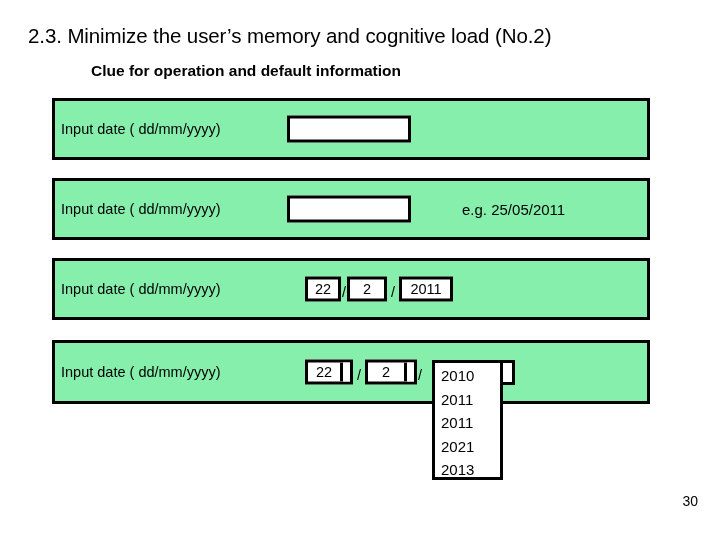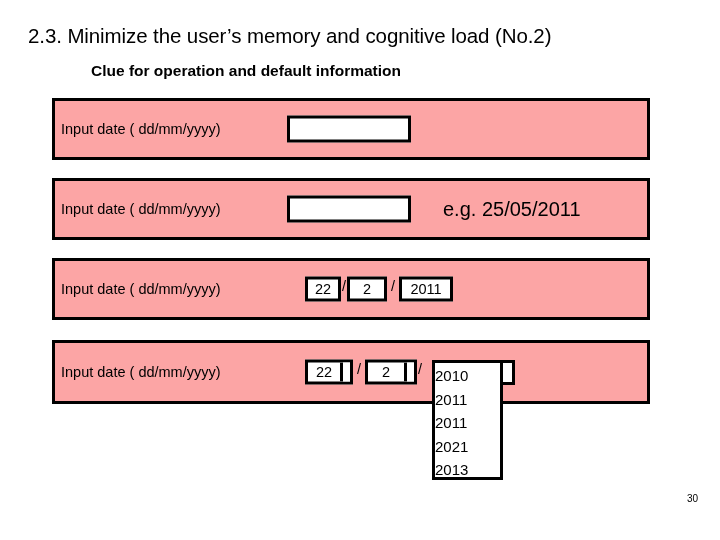--- a/index.html
+++ b/index.html
@@ -45,21 +45,21 @@
     margin-left: 43px;
   }
 
   
   .example-box {
     position: absolute;
     left: 52px;
     width: 598px;
     border: 3px solid #000000;
     box-sizing: border-box;
-    background: #fca5a5;
+    background: #86efac;
   }
   #example-box-1 { top: 98px;  height: 62px; }
   #example-box-2 { top: 178px; height: 62px; }
   #example-box-3 { top: 258px; height: 62px; }
   #example-box-4 { top: 340px; height: 64px; }
 
   .row-label {
     position: absolute;
     left: 6px;
     top: 50%;
@@ -85,35 +85,35 @@
   #date-input-2 {
     left: 232px;
     top: 50%;
     transform: translateY(-50%);
     width: 124px;
     height: 27px;
   }
 
   .hint-text {
     position: absolute;
-    left: 388px;
-    top: 50%;
-    transform: translateY(-50%);
-    font-size: 20px;
+    left: 407px;
+    top: 50%;
+    transform: translateY(-50%);
+    font-size: 15px;
     white-space: nowrap;
   }
 
   
   .seg-row {
     position: absolute;
     left: 250px;
     top: 50%;
     transform: translateY(-50%);
     display: flex;
-    align-items: flex-start;
+    align-items: flex-end;
   }
   .seg-field {
     border: 3px solid #000000;
     box-sizing: border-box;
     height: 25px;
     line-height: 19px;
     text-align: center;
     font-size: 14.5px;
     background: #ffffff;
   }
@@ -157,21 +157,21 @@
   #year-dropdown-list {
     position: absolute;
     left: 432px;
     top: 360px;
     width: 71px;
     height: 120px;
     border: 3px solid #000000;
     box-sizing: border-box;
     background: #ffffff;
     z-index: 20;
-    padding: 1px 0 0 0;
+    padding: 1px 0 0 6px;
   }
   .dropdown-option {
     font-size: 15px;
     line-height: 23.5px;
     height: 23.5px;
     white-space: nowrap;
   }
 
   #year-dropdown-button {
     position: absolute;
@@ -183,21 +183,21 @@
     box-sizing: border-box;
     background: #ffffff;
     z-index: 15;
   }
 
   
   #page-number {
     position: absolute;
     right: 22px;
     top: 493px;
-    font-size: 10px;
+    font-size: 14px;
     text-align: center;
   }
 </style>
 </head>
 <body>
 
 <div id="slide">
 
   <div id="slide-title">2.3. Minimize the user’s memory and cognitive load (No.2)</div>
 

